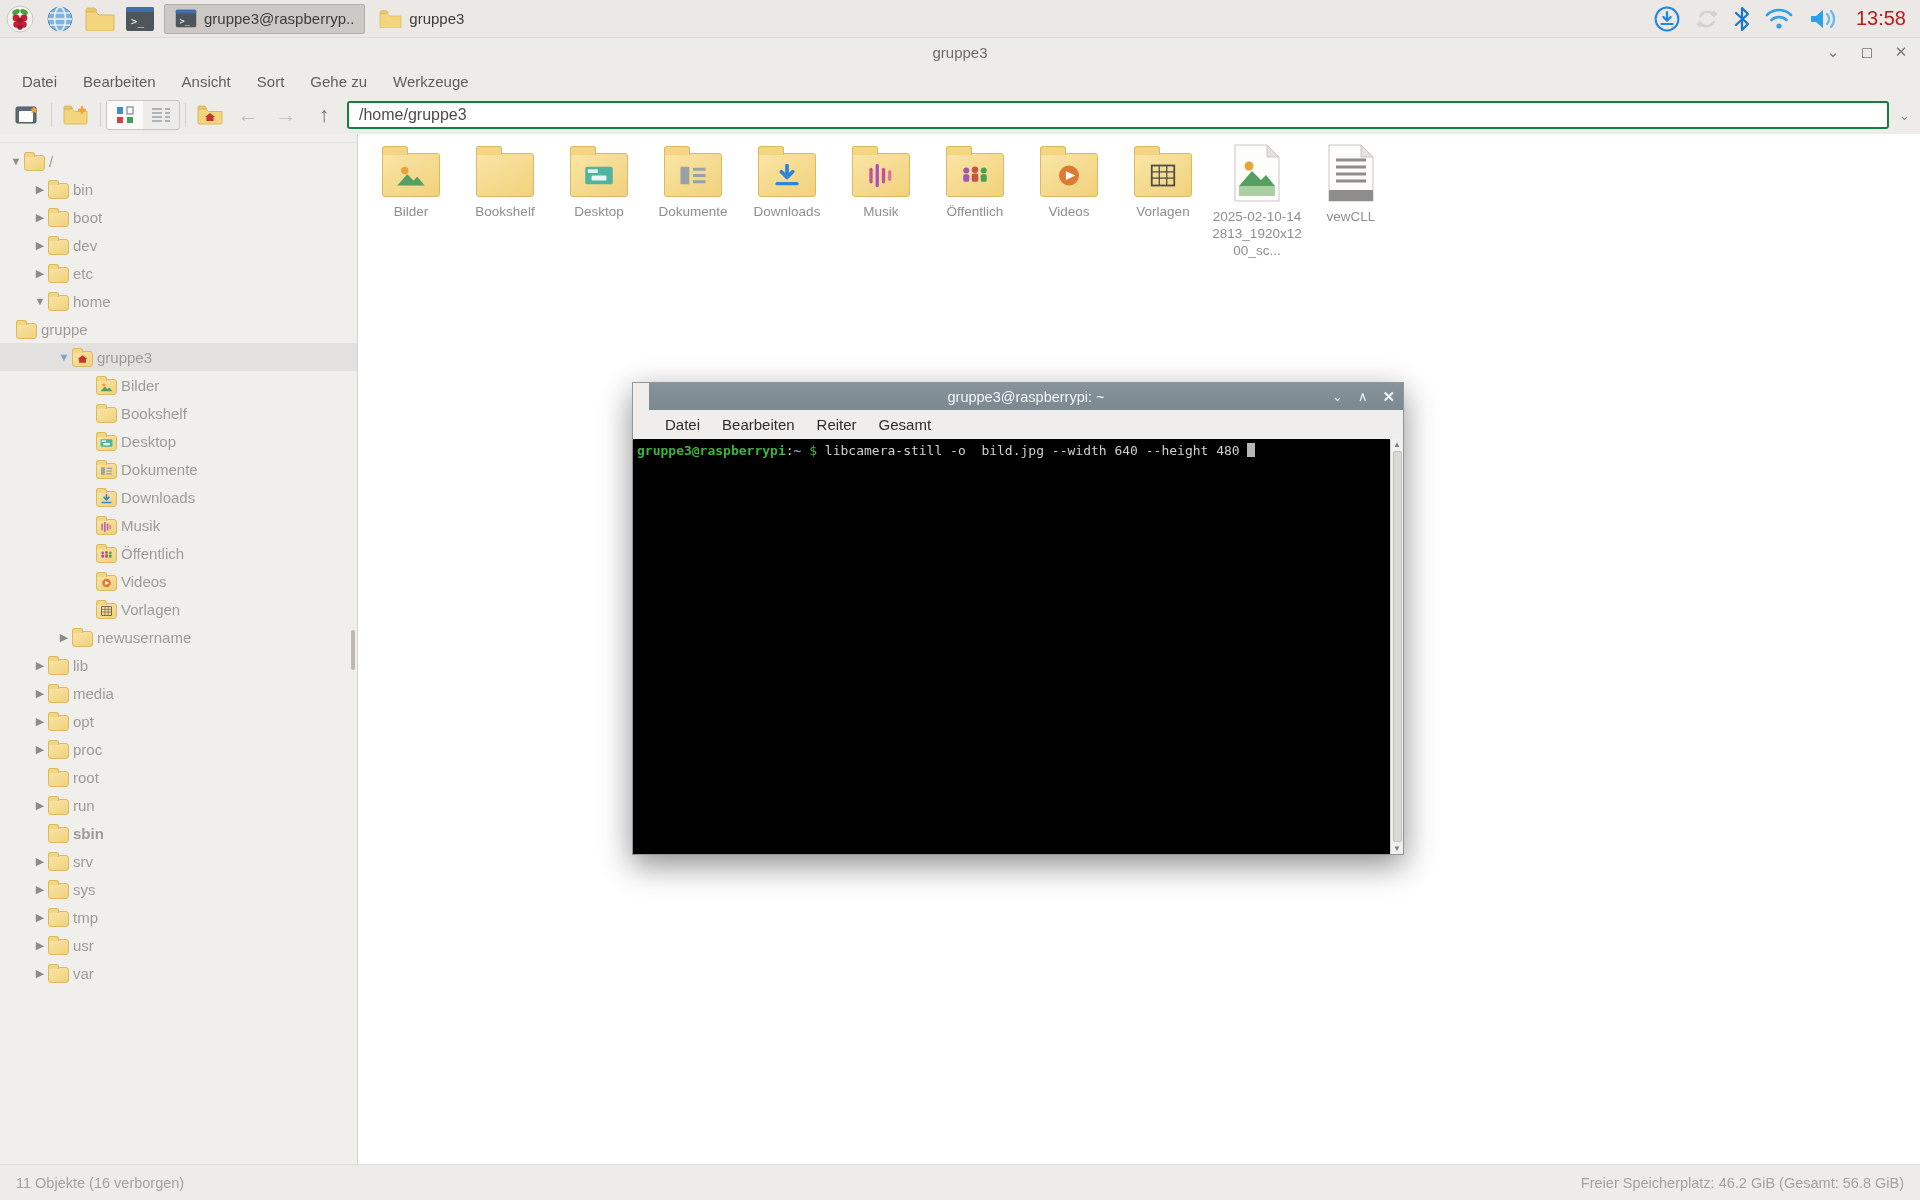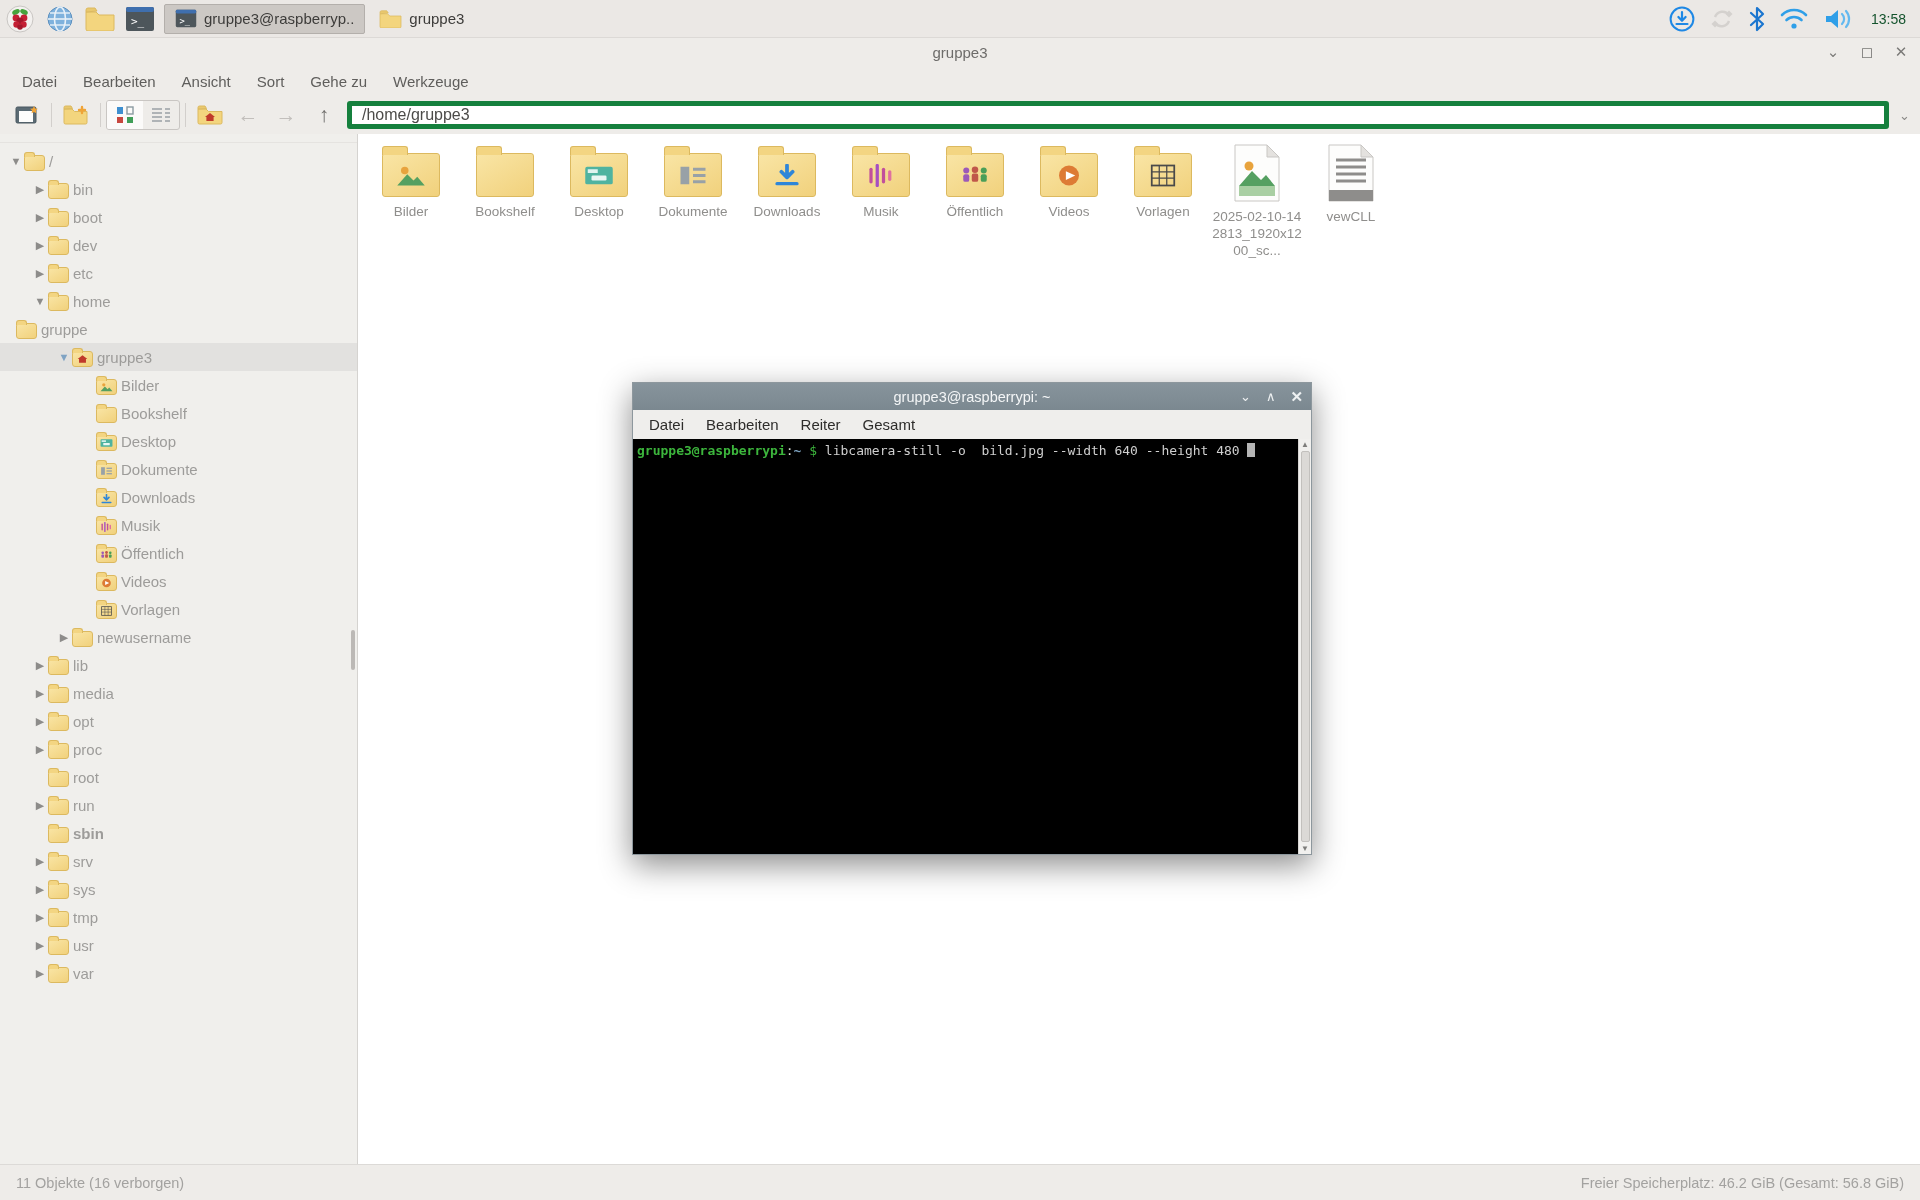--- a/index.html
+++ b/index.html
@@ -7,41 +7,41 @@
     font-family:"Liberation Sans", sans-serif; background:#eeece9; }
 
   
   .taskbar { position:absolute; left:0; top:0; width:1920px; height:38px;
     background:#ebe8e5; border-bottom:1px solid #dcd9d6; display:flex; align-items:center; z-index:50; }
   .launcher { width:40px; height:34px; display:flex; align-items:center; justify-content:center; cursor:pointer; }
   .taskbtn { height:30px; margin-left:4px; display:flex; align-items:center; gap:7px;
     padding:0 10px; border-radius:2px; font-size:15px; color:#3d3c3a; }
   .taskbtn.active { background:#ccc8c4; border:1px solid #b3afab; }
   .tray { margin-left:auto; display:flex; align-items:center; gap:14px; padding-right:14px; }
-  .clock { font-size:14px; color:#14532d; margin-left:4px; }
+  .clock { font-size:20px; color:#b91c1c; margin-left:4px; }
 
   
   .fm-titlebar { position:absolute; left:0; top:38px; width:1920px; height:28px;
     background:#eeece9; display:flex; align-items:center; justify-content:center; }
   .fm-title { font-size:15px; color:#6d6c6a; }
   .win-controls { position:absolute; right:10px; top:0; height:28px; display:flex; align-items:center; gap:16px; }
   .wc { font-size:15px; color:#7a7977; width:18px; text-align:center; cursor:pointer; }
   .fm-menubar { position:absolute; left:0; top:66px; width:1920px; height:30px;
     display:flex; align-items:center; padding-left:10px; gap:2px; background:#eeece9; }
   .menu-item { font-size:15px; color:#5f5e5c; padding:4px 12px; cursor:pointer; }
   .fm-toolbar { position:absolute; left:0; top:96px; width:1920px; height:38px;
     background:#eeece9; display:flex; align-items:center; padding-left:8px; }
   .tb { width:38px; height:30px; display:flex; align-items:center; justify-content:center; cursor:pointer; }
   .tb-sep { width:1px; height:24px; background:#d2cfcc; margin:0 5px; }
   .viewgroup { display:flex; border:1px solid #c9c6c3; border-radius:3px; overflow:hidden; }
   .viewgroup .tb { width:36px; height:28px; }
   .viewgroup .tb.sel { background:#fbfaf9; }
   .arrow { font-size:21px; color:#c2bfbc; }
   .arrow.on { color:#6f6e6c; }
-  .pathbar { flex:1; height:28px; margin:0 8px 0 4px; background:#fff; border:5px solid #15803d;
+  .pathbar { flex:1; height:28px; margin:0 8px 0 4px; background:#fff; border:2px solid #15803d;
     border-radius:3px; display:flex; align-items:center; padding:0 10px;
     font-size:16px; color:#4c4b49; }
   .tb-chevron { font-size:13px; color:#8a8987; padding:0 10px 0 2px; cursor:pointer; }
 
   
   .fm-content { position:absolute; left:0; top:134px; width:1920px; height:1030px; display:flex; }
   .sidebar { width:358px; height:100%; background:#f0efec; border-right:1px solid #d5d3d0; position:relative; }
   .places { border-bottom:1px solid #dddbd8; }
   .place { height:28px; display:flex; align-items:center; gap:6px; padding-left:8px;
     font-size:15px; color:#969492; border-top:1px solid #e5e3e0; cursor:pointer; }
@@ -67,22 +67,22 @@
   .folder.big::before { top:-8px; width:24px; height:8px; }
   .folder.small { width:21px; height:16px; margin-top:3px; flex:0 0 21px; }
   .folder.small::before { top:-4px; width:9px; height:4px; }
   .emblem { position:absolute; inset:0; display:flex; align-items:center; justify-content:center; }
 
   .statusbar { position:absolute; left:0; top:1164px; width:1920px; height:36px; background:#eeece9;
     border-top:1px solid #dcdad7; display:flex; align-items:center; justify-content:space-between;
     padding:0 16px; font-size:14.5px; color:#a3a2a0; }
 
   
-  .term { position:absolute; left:632px; top:382px; width:680px; height:473px;
-    box-shadow:0 10px 30px rgba(0,0,0,.45); border:1px solid #8d979d; background:#efeeec; z-index:40; }
+  .term { position:absolute; left:632px; top:382px; width:772px; height:473px;
+    box-shadow:0 10px 30px rgba(0,0,0,.45); border:1px solid #8d979d; background:#efeeec; z-index:40;padding-left:16px; }
   .term-titlebar { height:27px; background:linear-gradient(#87949c,#7b8890); display:flex; align-items:center; position:relative; }
   .term-title { flex:1; text-align:center; font-size:14.5px; color:#f4f6f7; }
   .term-controls { position:absolute; right:8px; top:0; height:27px; display:flex; align-items:center; gap:15px; }
   .twc { color:#eef1f2; font-size:13px; cursor:pointer; }
   .twc.close { font-weight:bold; font-size:15px; }
   .term-menubar { height:29px; background:#efeeec; display:flex; align-items:center; padding-left:6px; gap:2px; }
   .term-menu-item { font-size:15px; color:#2e2d2b; padding:3px 10px; cursor:pointer; }
   .term-body { position:absolute; left:0; top:56px; right:0; bottom:0; background:#000; display:flex; }
   .term-text { flex:1; padding:3px 2px 0 4px; font-family:"DejaVu Sans Mono", monospace; font-size:13px;
     line-height:17px; white-space:pre; }

